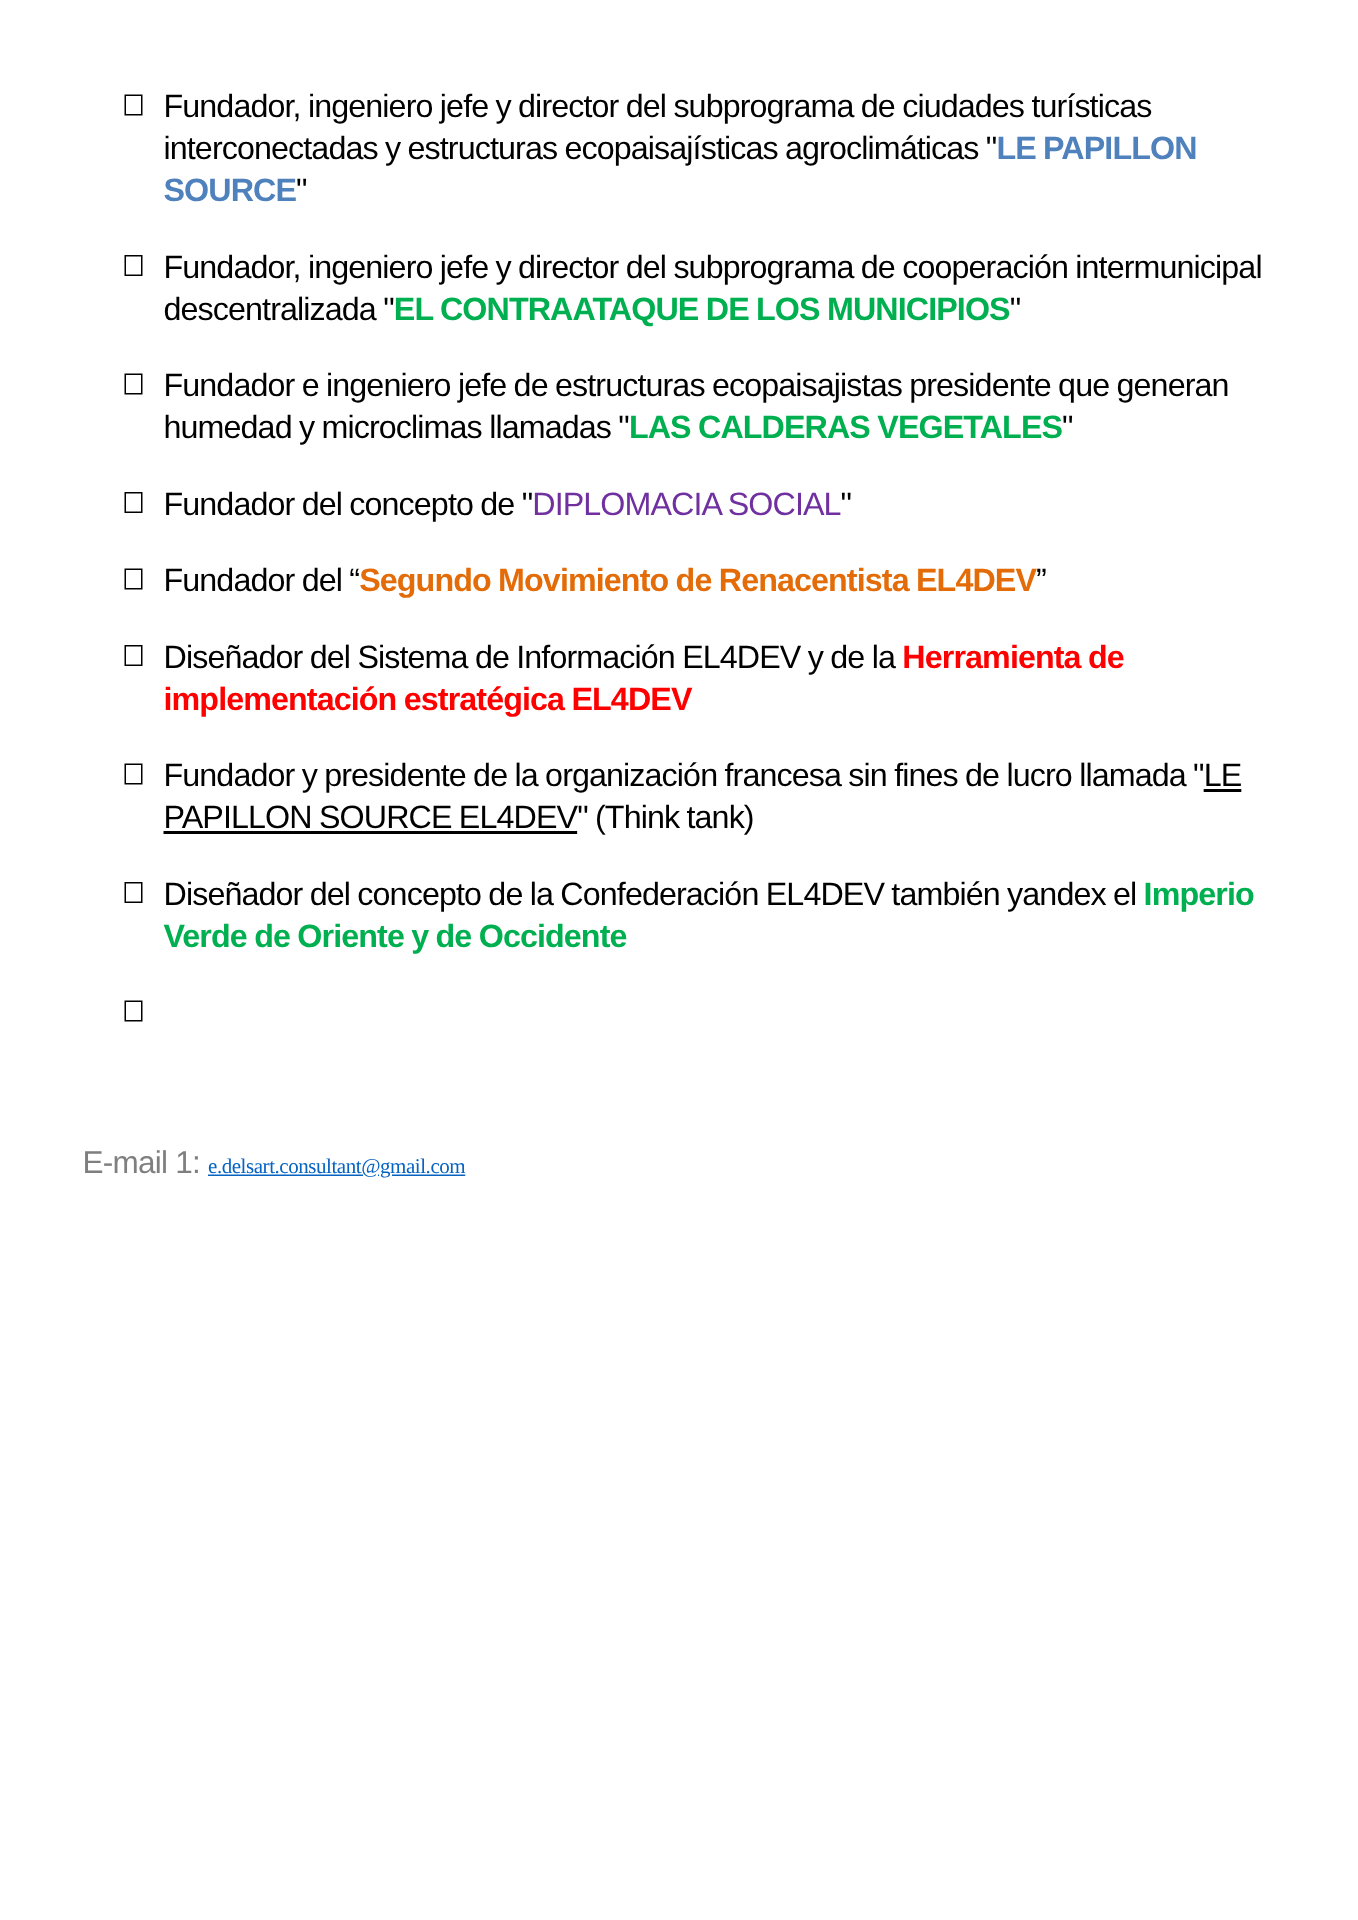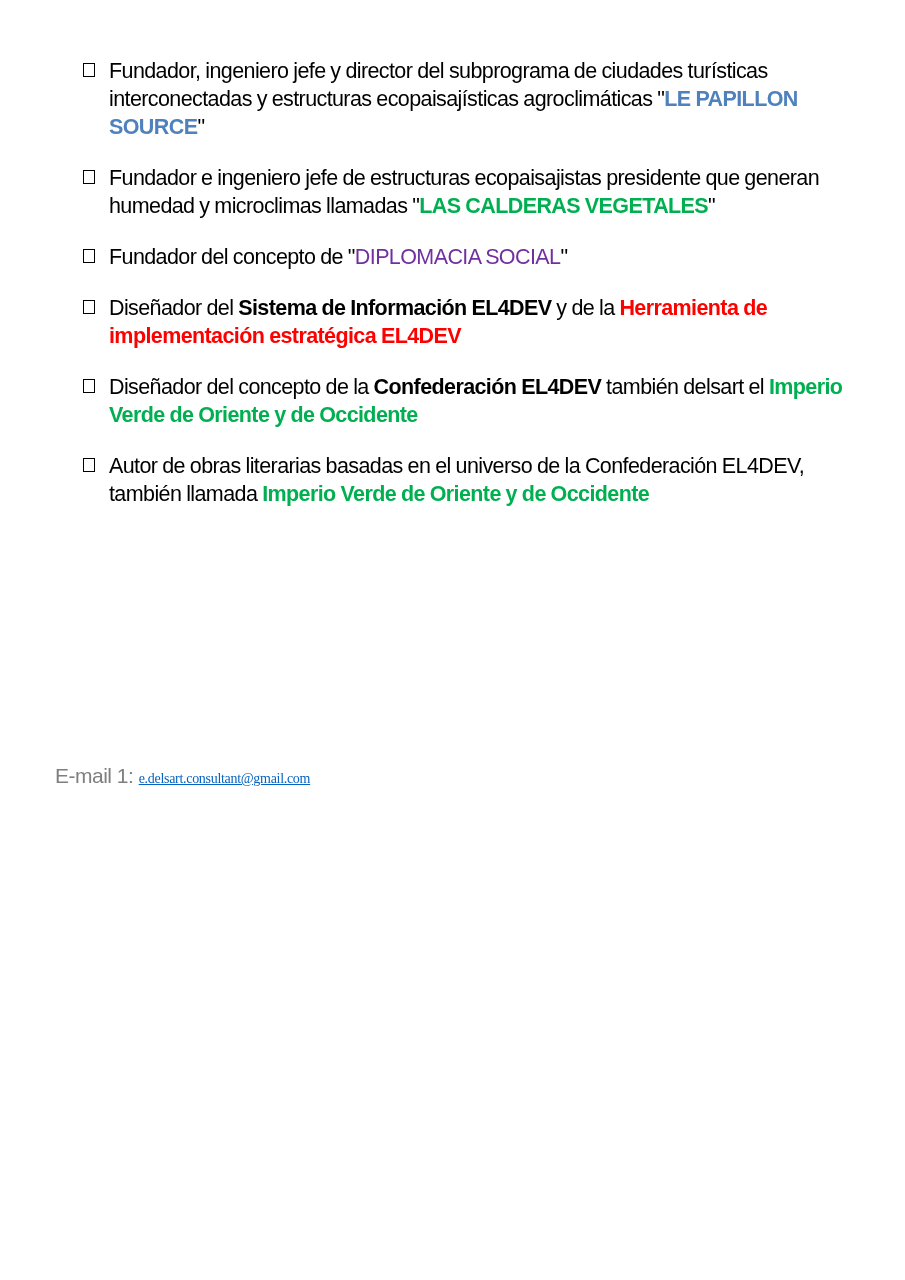--- a/index.html
+++ b/index.html
@@ -44,21 +44,21 @@
     }
     .bullet {
       position: absolute;
       left: 0;
       top: 6px;
       width: 12px;
       height: 14px;
       border: 1.6px solid #000;
       box-sizing: border-box;
     }
-    .b { font-weight: bold; margin-top: 14px; }
+    .b { font-weight: normal; margin-top: 14px; }
     .u { text-decoration: underline; text-decoration-thickness: 2px; text-underline-offset: 2px; }
     .c-blue { color: #4f81bd; font-weight: bold; }
     .c-green { color: #00b050; font-weight: bold; }
     .c-purple { color: #7030a0; font-weight: normal; }
     .c-orange { color: #e36c09; font-weight: bold; }
     .c-red { color: #ff0000; font-weight: bold; }
 
     .emails {
       position: absolute;
       left: 55px;
@@ -85,50 +85,55 @@
 <div class="page">
   <div class="items">
 
     <div class="item">
       <span class="bullet"></span>
       <span class="text"><span>Fundador, ingeniero jefe y director del subprograma de ciudades turísticas interconectadas y estructuras ecopaisajísticas agroclimáticas "</span><span class="c-blue">LE PAPILLON SOURCE</span><span>"</span></span>
     </div>
 
     <div class="item">
       <span class="bullet"></span>
+      <span class="text"><span>Fundador, ingeniero jefe y director del subprograma de cooperación intermunicipal descentralizada "</span><span class="c-green">EL CONTRAATAQUE DE LOS MUNICIPIOS</span><span>"</span></span>
     </div>
 
     <div class="item">
       <span class="bullet"></span>
       <span class="text"><span>Fundador e ingeniero jefe de estructuras ecopaisajistas presidente que generan humedad y microclimas llamadas "</span><span class="c-green">LAS CALDERAS VEGETALES</span><span>"</span></span>
     </div>
 
     <div class="item">
       <span class="bullet"></span>
       <span class="text"><span>Fundador del concepto de "</span><span class="c-purple">DIPLOMACIA SOCIAL</span><span>"</span></span>
     </div>
 
     <div class="item">
       <span class="bullet"></span>
+      <span class="text"><span>Fundador del “</span><span class="c-orange">Segundo Movimiento de Renacentista EL4DEV</span><span>”</span></span>
     </div>
 
     <div class="item">
       <span class="bullet"></span>
       <span class="text"><span>Diseñador del </span><span class="b">Sistema de Información EL4DEV</span><span> y de la </span><span class="c-red">Herramienta de implementación estratégica EL4DEV</span></span>
     </div>
 
-
     <div class="item">
       <span class="bullet"></span>
-      <span class="text"><span>Diseñador del concepto de la </span><span class="b">Confederación EL4DEV</span><span> también delsart el </span><span class="c-green">Imperio Verde de Oriente y de Occidente</span></span>
+      <span class="text"><span>Fundador y presidente de la organización francesa sin fines de lucro llamada "</span><span class="b u">LE PAPILLON SOURCE EL4DEV</span><span>" (Think tank)</span></span>
     </div>
 
     <div class="item">
       <span class="bullet"></span>
-      <span class="text"><span>Autor de obras literarias basadas en el universo de la Confederación EL4DEV, también llamada </span><span class="c-green">Imperio Verde de Oriente y de Occidente</span></span>
+      <span class="text"><span>Diseñador del concepto de la </span><span class="b">Confederación EL4DEV</span><span> también yandex el </span><span class="c-green">Imperio Verde de Oriente y de Occidente</span></span>
+    </div>
+
+    <div class="item">
+      <span class="bullet"></span>
     </div>
 
   </div>
 
   <div class="emails">
     <div class="email-row">
       <span>E-mail 1: </span><a>e.delsart.consultant@gmail.com</a>
     </div>
   </div>
 </div>

